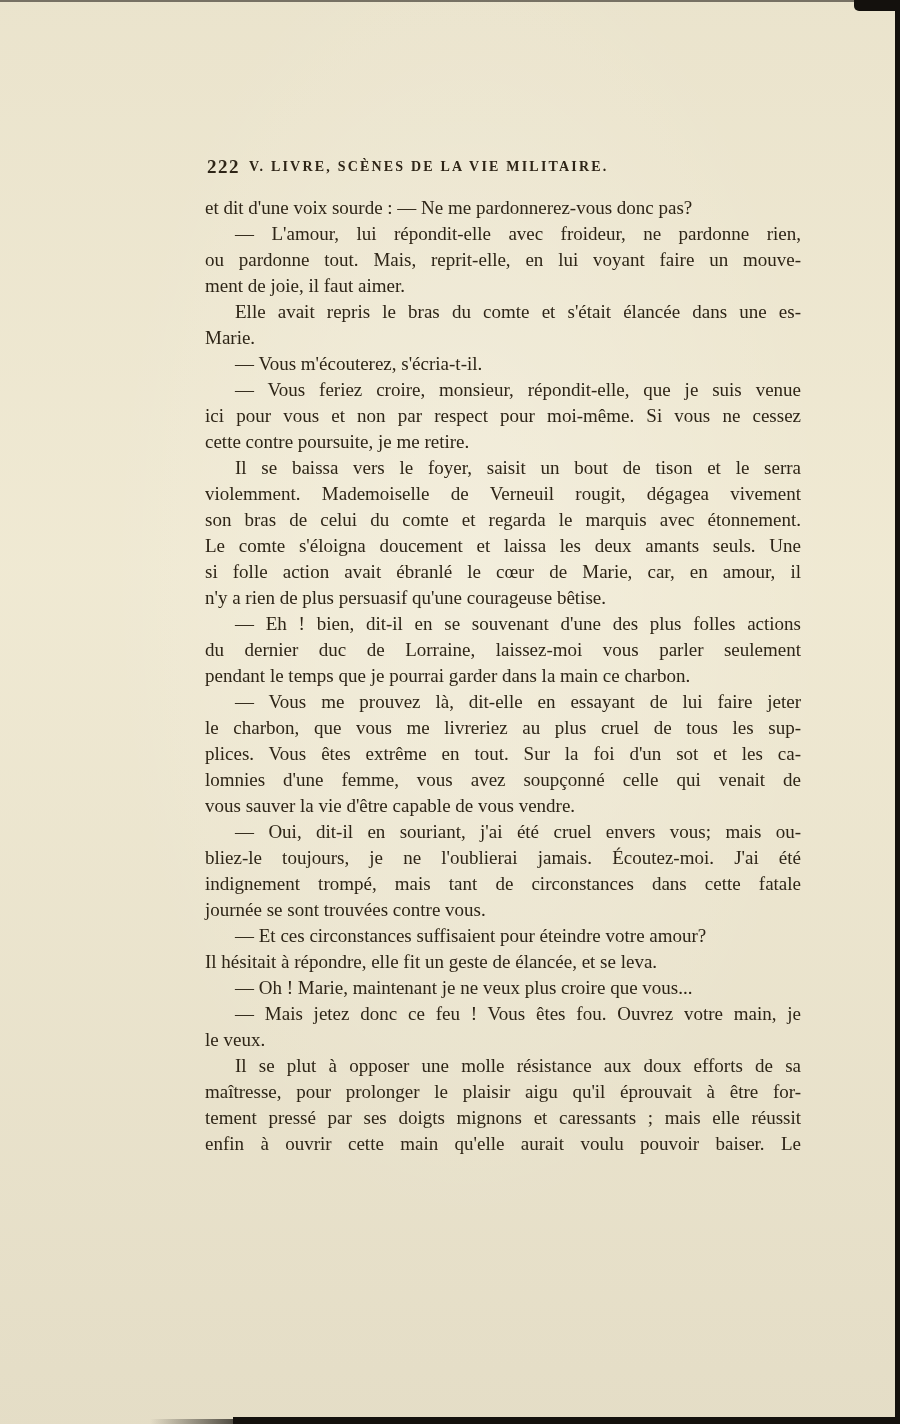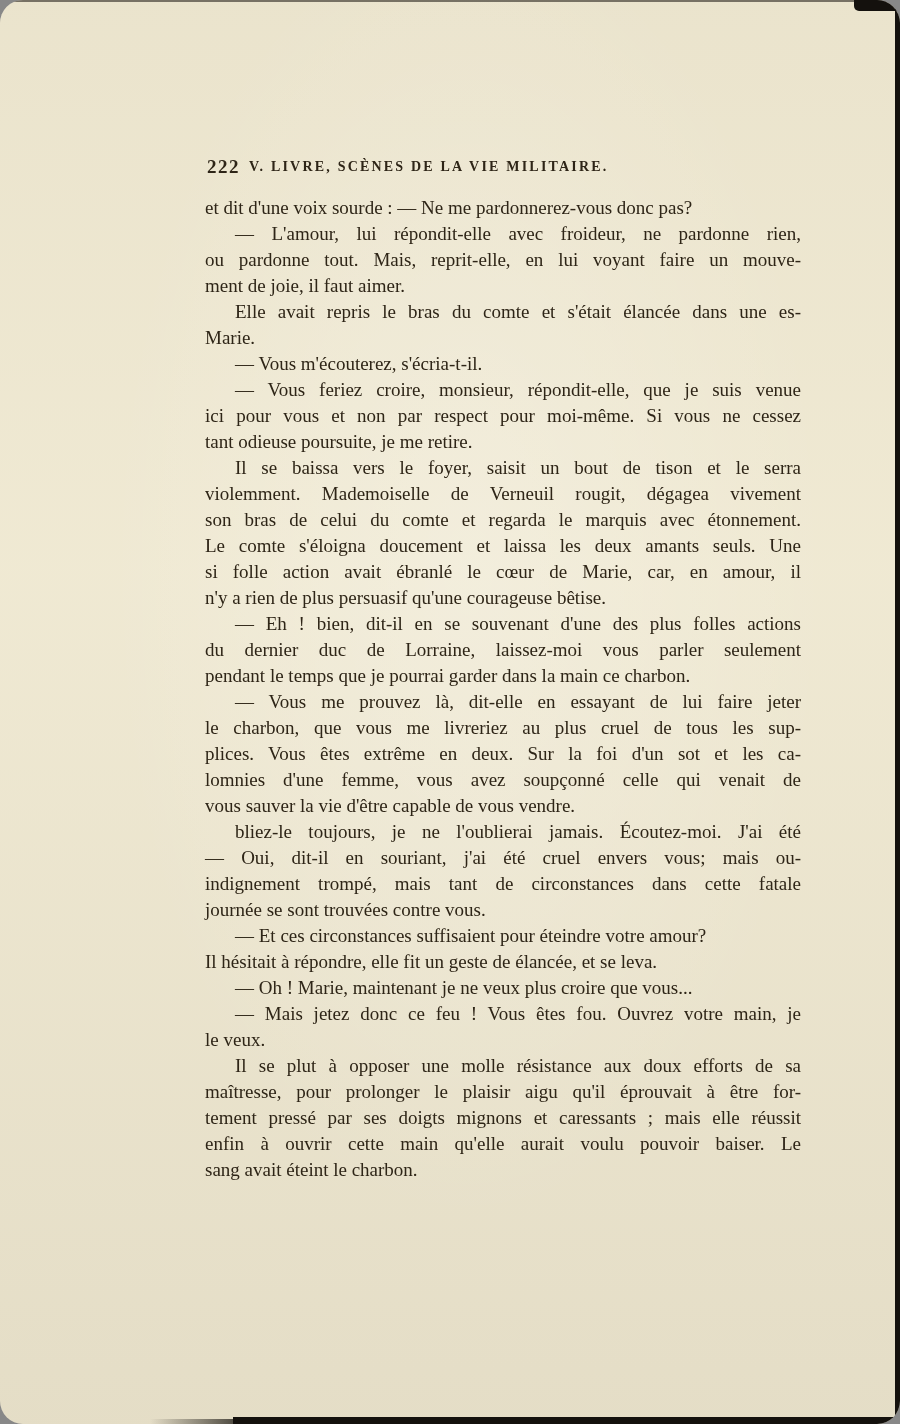--- a/index.html
+++ b/index.html
@@ -5,21 +5,20 @@
 <style>
   html, body { margin: 0; padding: 0; background: #888; }
   .scan {
     position: relative;
     width: 900px;
     height: 1424px;
     background: var(--page-bg, #f2ecd6);
     overflow: hidden;
     font-family: "Liberation Serif", "DejaVu Serif", serif;
     color: var(--text-ink, #2e2517);
-    border-radius: 23px;
   }
   .paper-tint {
     position: absolute; inset: 0;
     background:
       radial-gradient(ellipse at 52% 40%, rgba(255,255,255,0.22) 0%, rgba(255,255,255,0) 55%),
       linear-gradient(180deg, rgba(115,95,55,0.06) 0%, rgba(115,95,55,0.02) 40%, rgba(90,72,40,0.09) 100%);
     pointer-events: none;
   }
   .text-col {
     position: absolute;
@@ -100,45 +99,45 @@
         <div class="para indent">
           <div class="line just">Elle avait repris le bras du comte et s'était élancée dans une es-</div>
           <div class="line">Marie.</div>
         </div>
         <div class="para indent">
           <div class="line">— Vous m'écouterez, s'écria-t-il.</div>
         </div>
         <div class="para indent">
           <div class="line just">— Vous feriez croire, monsieur, répondit-elle, que je suis venue</div>
           <div class="line just">ici pour vous et non par respect pour moi-même. Si vous ne cessez</div>
-          <div class="line">tant odieuse poursuite, je me retire.</div>
+          <div class="line">cette contre poursuite, je me retire.</div>
         </div>
         <div class="para indent">
           <div class="line just">Il se baissa vers le foyer, saisit un bout de tison et le serra</div>
           <div class="line just">violemment. Mademoiselle de Verneuil rougit, dégagea vivement</div>
           <div class="line just">son bras de celui du comte et regarda le marquis avec étonnement.</div>
           <div class="line just">Le comte s'éloigna doucement et laissa les deux amants seuls. Une</div>
           <div class="line just">si folle action avait ébranlé le cœur de Marie, car, en amour, il</div>
           <div class="line">n'y a rien de plus persuasif qu'une courageuse bêtise.</div>
         </div>
         <div class="para indent">
           <div class="line just">— Eh ! bien, dit-il en se souvenant d'une des plus folles actions</div>
           <div class="line just">du dernier duc de Lorraine, laissez-moi vous parler seulement</div>
           <div class="line">pendant le temps que je pourrai garder dans la main ce charbon.</div>
         </div>
         <div class="para indent">
           <div class="line just">— Vous me prouvez là, dit-elle en essayant de lui faire jeter</div>
           <div class="line just">le charbon, que vous me livreriez au plus cruel de tous les sup-</div>
-          <div class="line just">plices. Vous êtes extrême en deux. Sur la foi d'un sot et les ca-</div>
+          <div class="line just">plices. Vous êtes extrême en tout. Sur la foi d'un sot et les ca-</div>
           <div class="line just">lomnies d'une femme, vous avez soupçonné celle qui venait de</div>
           <div class="line">vous sauver la vie d'être capable de vous vendre.</div>
         </div>
         <div class="para indent">
+          <div class="line just">— Oui, dit-il en souriant, j'ai été cruel envers vous; mais ou-</div>
           <div class="line just">bliez-le toujours, je ne l'oublierai jamais. Écoutez-moi. J'ai été</div>
-          <div class="line just">— Oui, dit-il en souriant, j'ai été cruel envers vous; mais ou-</div>
           <div class="line just">indignement trompé, mais tant de circonstances dans cette fatale</div>
           <div class="line">journée se sont trouvées contre vous.</div>
         </div>
         <div class="para indent">
           <div class="line">— Et ces circonstances suffisaient pour éteindre votre amour?</div>
         </div>
         <div class="para">
           <div class="line">Il hésitait à répondre, elle fit un geste de élancée, et se leva.</div>
         </div>
         <div class="para indent">
@@ -146,21 +145,20 @@
         </div>
         <div class="para indent">
           <div class="line just">— Mais jetez donc ce feu ! Vous êtes fou. Ouvrez votre main, je</div>
           <div class="line">le veux.</div>
         </div>
         <div class="para indent">
           <div class="line just">Il se plut à opposer une molle résistance aux doux efforts de sa</div>
           <div class="line just">maîtresse, pour prolonger le plaisir aigu qu'il éprouvait à être for-</div>
           <div class="line just">tement pressé par ses doigts mignons et caressants ; mais elle réussit</div>
           <div class="line just">enfin à ouvrir cette main qu'elle aurait voulu pouvoir baiser. Le</div>
-          <div class="line">sang avait éteint le charbon.</div>
         </div>
       </div>
   </div>
 
   <div class="edge-top"></div>
   <div class="corner-tr"></div>
   <div class="edge-right"></div>
   <div class="edge-bottom-fade"></div>
   <div class="edge-bottom"></div>
 </div>

